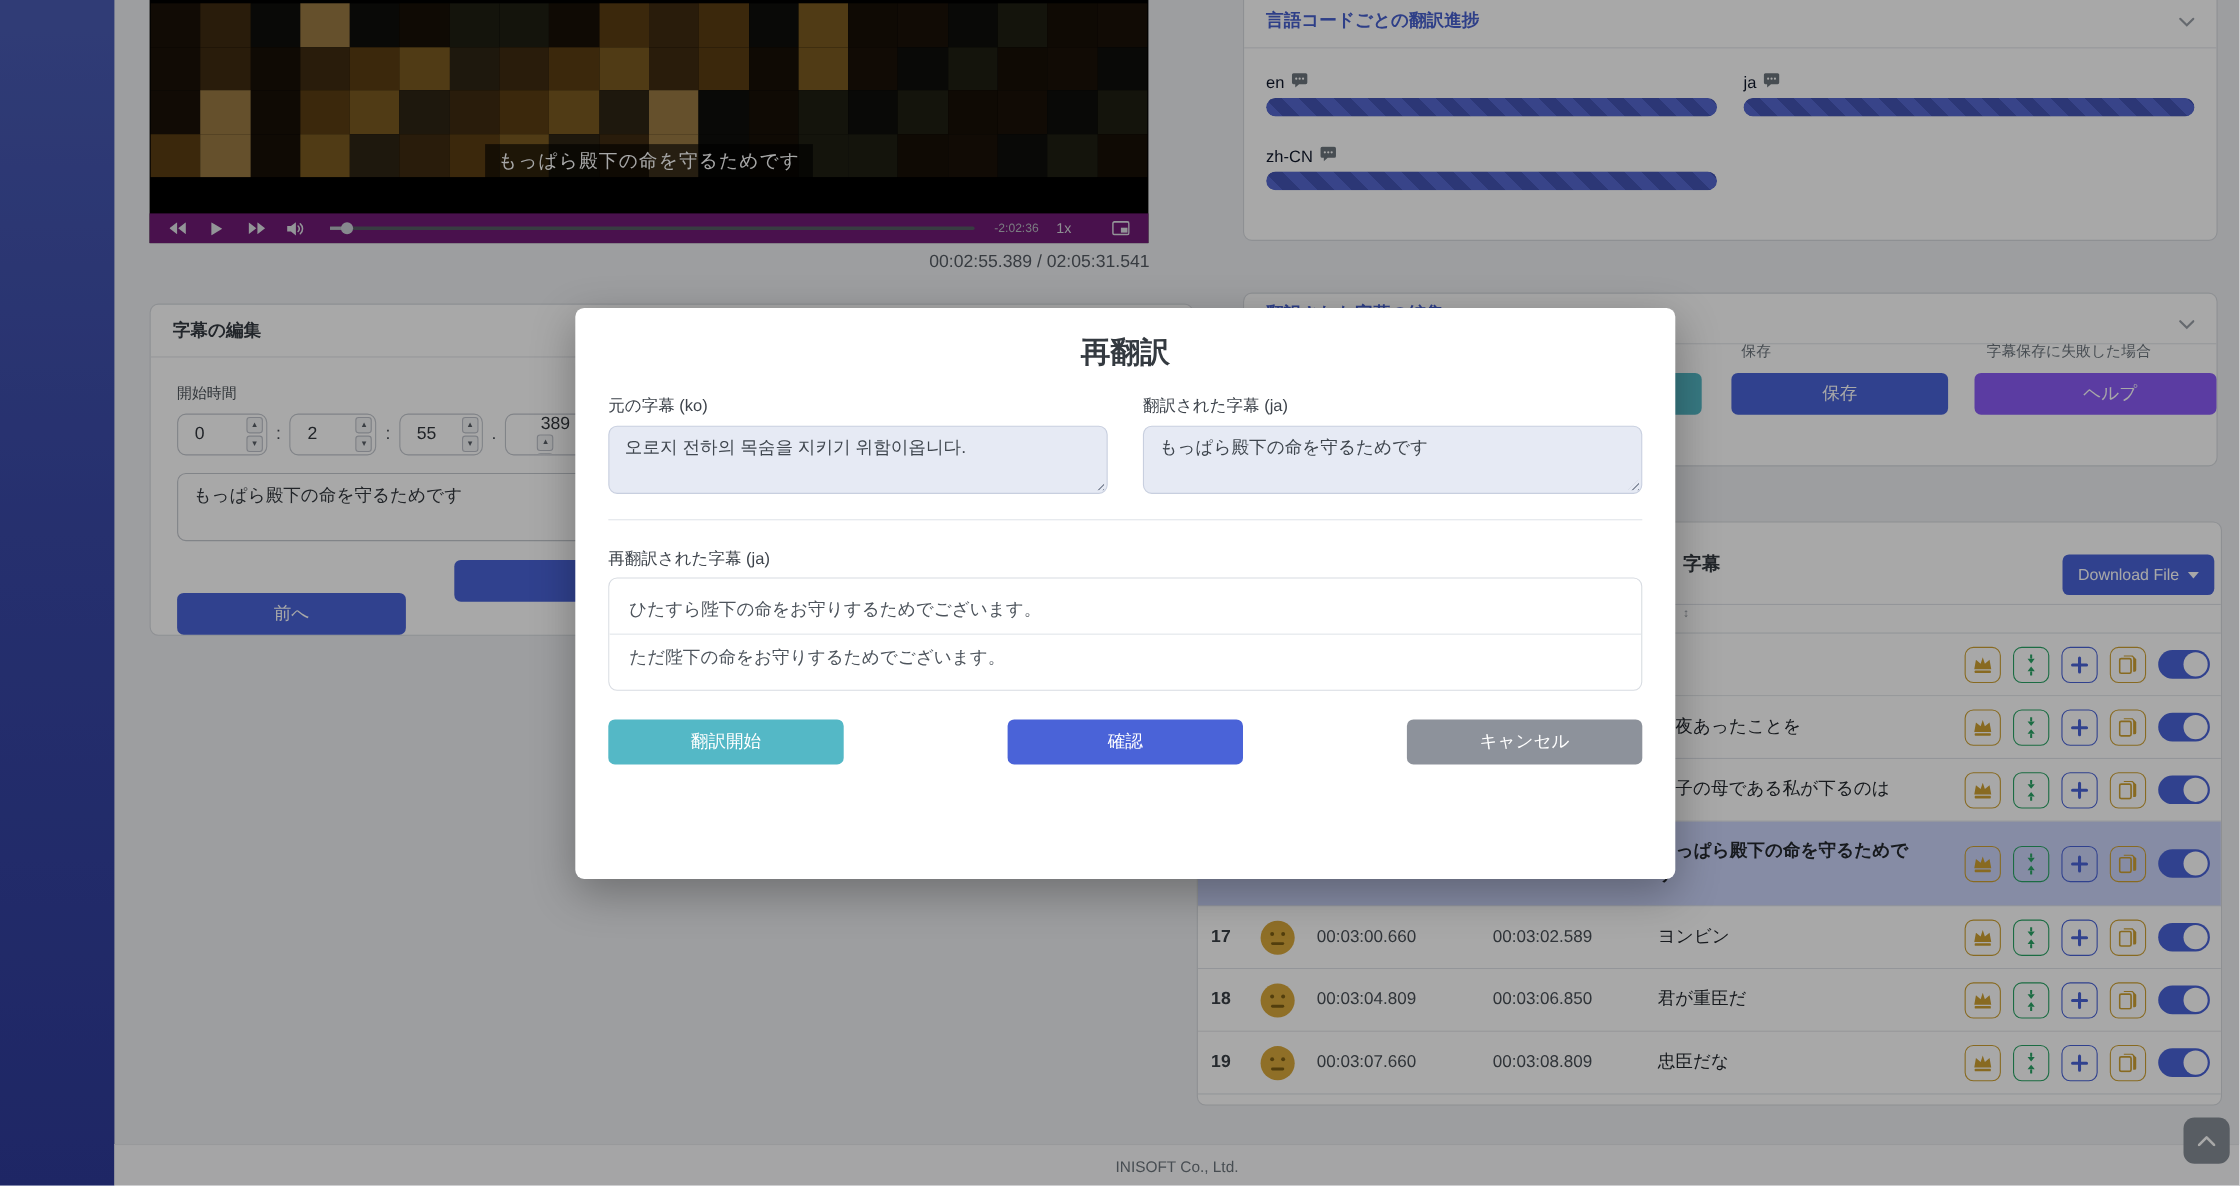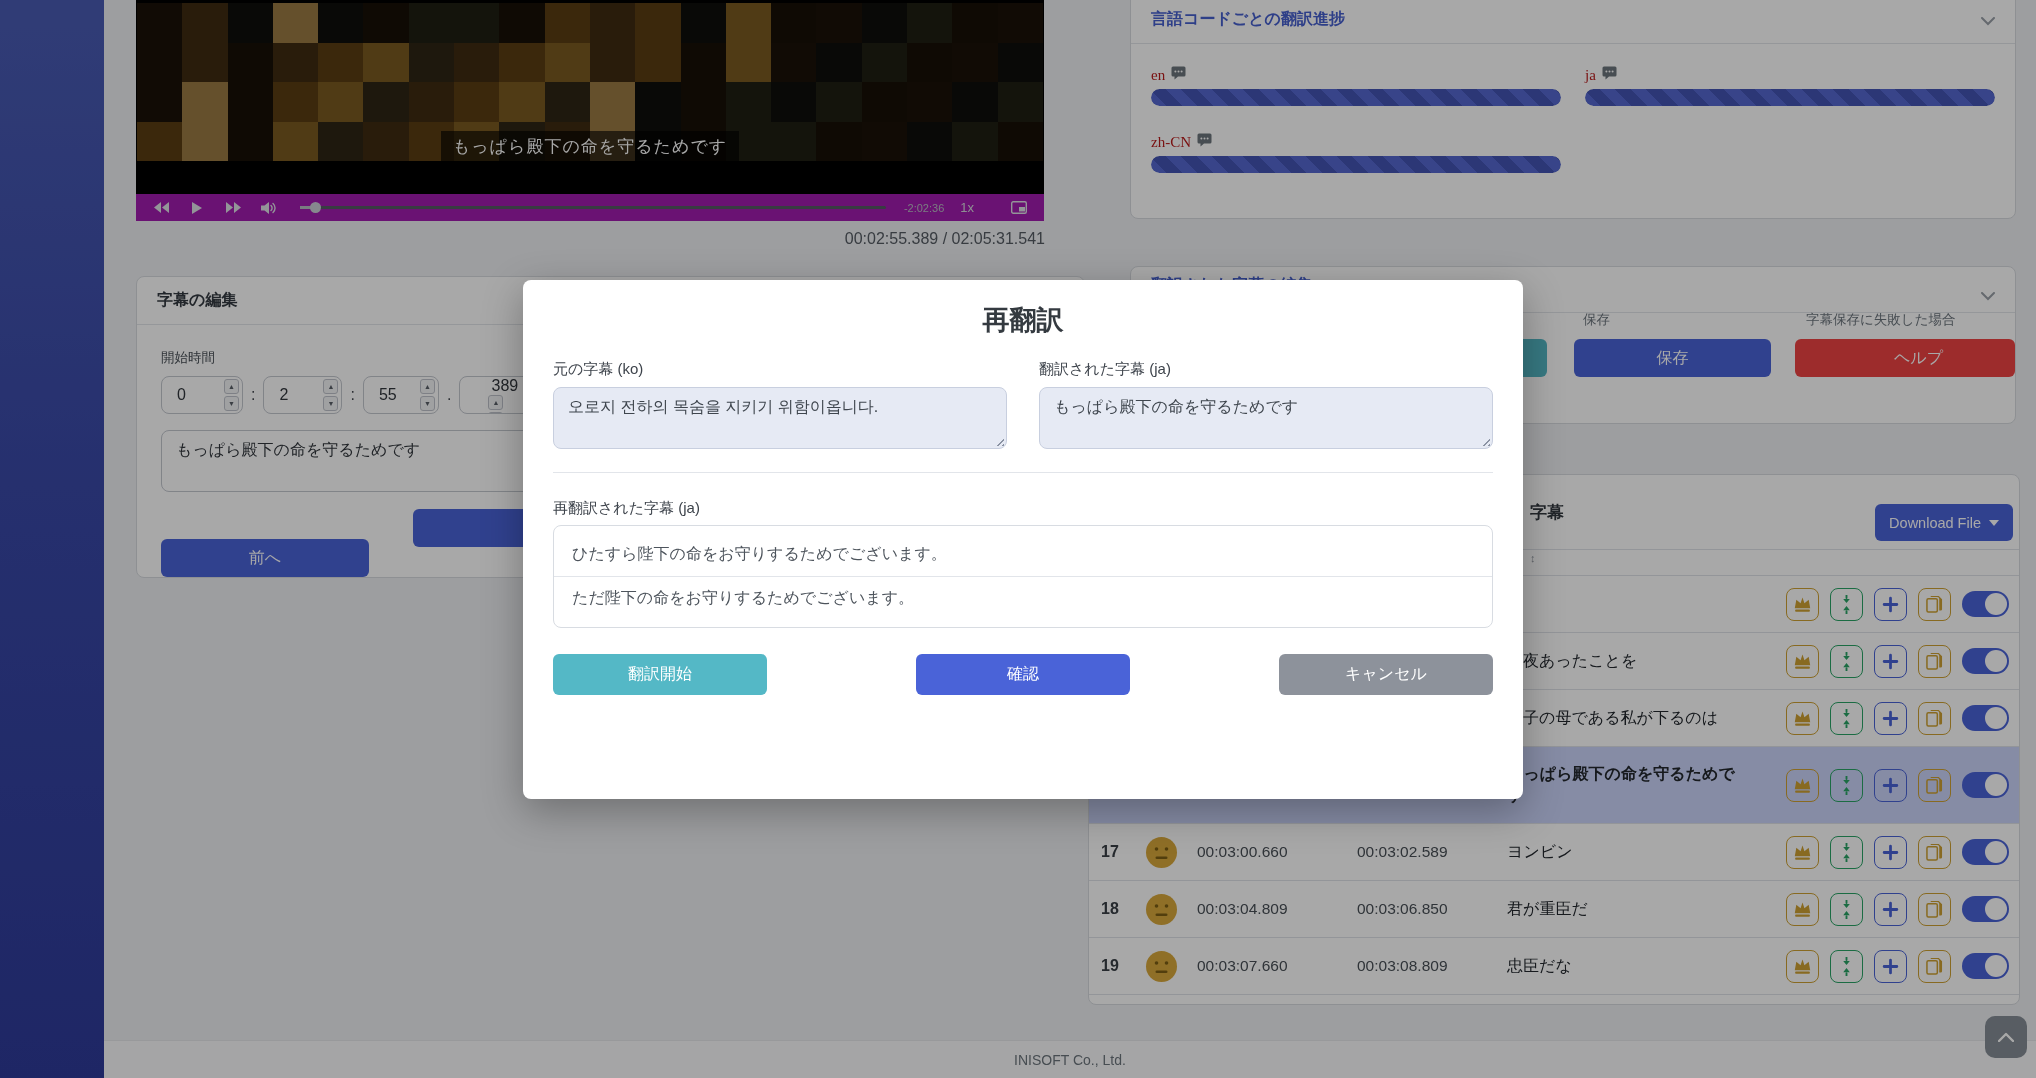--- a/index.html
+++ b/index.html
@@ -11,21 +11,21 @@
   .sidebar { position:absolute; left:0; top:0; width:104px; height:1078px;
     background:linear-gradient(180deg,#4a5cb4 0%,#3a49a8 45%,#2e3b9a 100%); }
 
   
   .video { position:absolute; left:136px; top:0; width:908px; height:221px; background:#000; }
   .mosaic { position:absolute; left:1px; top:3px; width:906px; height:158px; display:grid;
     grid-template-columns:repeat(20,1fr); grid-template-rows:repeat(4,1fr); }
   .sub-band { position:absolute; left:0; right:0; top:131px; text-align:center; }
   .sub-band span { display:inline-block; background:rgba(0,0,0,.62); color:#fff; font-size:17px;
     padding:4px 12px; letter-spacing:1px; }
-  .vctrl { position:absolute; left:0; bottom:0; width:100%; height:27px; background:#a21caf;
+  .vctrl { position:absolute; left:0; bottom:0; width:100%; height:27px; background:#701a75;
     display:flex; align-items:center; color:#dfe2e7; }
   .vbtn { width:22px; height:18px; margin-left:14px; display:flex; align-items:center; justify-content:center; cursor:pointer; }
   .vbtn svg { display:block; }
   .vslider { position:relative; flex:1; height:3px; background:#565b64; margin:0 18px 0 20px; border-radius:2px; }
   .vslider .played { position:absolute; left:0; top:0; height:3px; width:14px; background:#b8bdc4; }
   .vslider .knob { position:absolute; left:10px; top:-4px; width:11px; height:11px; border-radius:50%; background:#ccd1d8; }
   .vtime { font-size:11px; color:#b9bdc4; margin-right:16px; }
   .vspeed { font-size:13px; color:#d6d9de; margin-right:20px; }
   .vpip { margin-right:14px; }
 
@@ -59,39 +59,39 @@
     font-family:inherit; }
   .btn-primary { background:#4a63d8; }
   .prev-btn { width:208px; height:38px;margin-top:30px; }
   .next-btn { width:340px; height:38px; margin-left:44px; }
 
   
   .prog-card { left:1130px; top:-60px; width:886px; height:279px; }
   .prog-head { padding:68px 20px 13px; }
   .prog-title { font-size:16px; font-weight:bold; color:#4760cf; }
   .prog-body { padding:22px 20px; display:grid; grid-template-columns:1fr 1fr; column-gap:24px; row-gap:27px; }
-  .lang-label { display:flex; align-items:center; gap:6px; font-size:15px; color:#b91c1c; margin-bottom:5px;font-family:Liberation Serif, serif; }
+  .lang-label { display:flex; align-items:center; gap:6px; font-size:15px; color:#0f172a; margin-bottom:5px; }
   .pbar { height:17px; border-radius:9px; overflow:hidden; background:#e9ecf1; }
   .pbar-fill { height:100%; border-radius:9px;
     background:repeating-linear-gradient(45deg,#5568d0 0 11px,#4454b4 11px 22px); }
 
   
   .save-card { left:1130px; top:266px; width:886px; height:158px; }
   .save-head { padding:8px 20px; height:46px; border-bottom:1px solid #e3e6ea;
     display:flex; justify-content:space-between; }
   .save-title { font-size:16px; font-weight:bold; color:#4760cf; white-space:nowrap; overflow:hidden; }
   .save-body { position:relative; height:110px; }
   .mini-label { font-size:13.5px; color:#6c757d; margin-bottom:10px; }
   .teal-btn { position:absolute; left:300px; top:26px; width:116px; height:38px; background:#54b8c6; }
   .grp-save { position:absolute; left:443px; top:-2px; }
   .grp-save .mini-label { padding-left:9px; }
   .grp-help { position:absolute; left:664px; top:-2px; }
   .grp-help .mini-label { padding-left:11px; }
   .save-btn { width:197px; height:38px; }
-  .help-btn { width:220px; height:38px; background:#ef4444;padding-left:27px; }
+  .help-btn { width:220px; height:38px; background:#8b5cf6;padding-left:27px; }
 
   
   .table-card { left:1088px; top:474px; width:932px; height:531px; overflow:hidden; }
   .tbl-head { position:relative; height:74px; }
   .tbl-title { position:absolute; left:441px; top:26px; font-size:17px; font-weight:bold; color:#343a40; }
   .dl-btn { position:absolute; right:6px; top:29px; height:37px; padding:0 14px; font-size:14.5px;
     display:flex; align-items:center; gap:8px; }
   .caret-down { width:0; height:0; border-left:5px solid transparent; border-right:5px solid transparent;
     border-top:6px solid #fff; }
   .sort-strip { height:27px; border-top:1px solid #e0e3e8; border-bottom:1px solid #e0e3e8; position:relative; }

